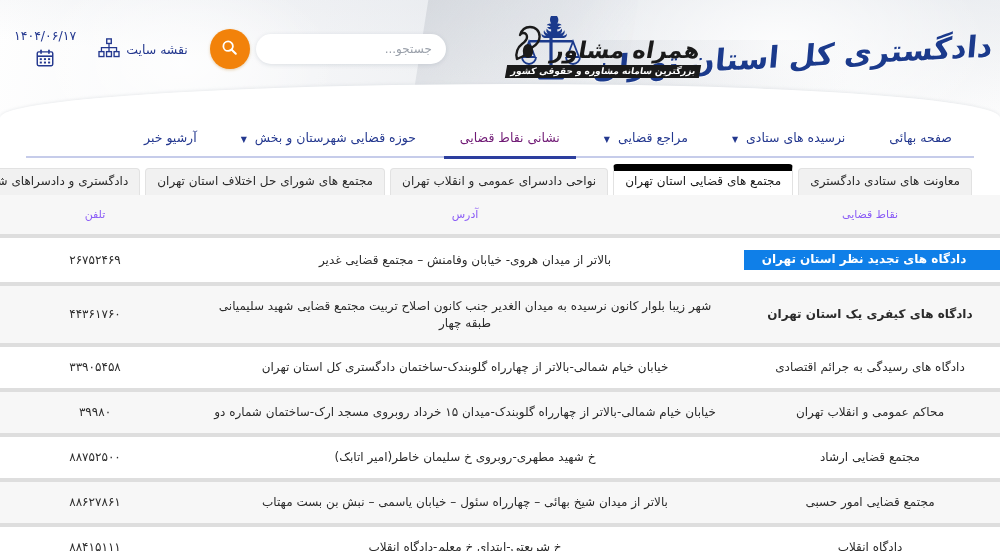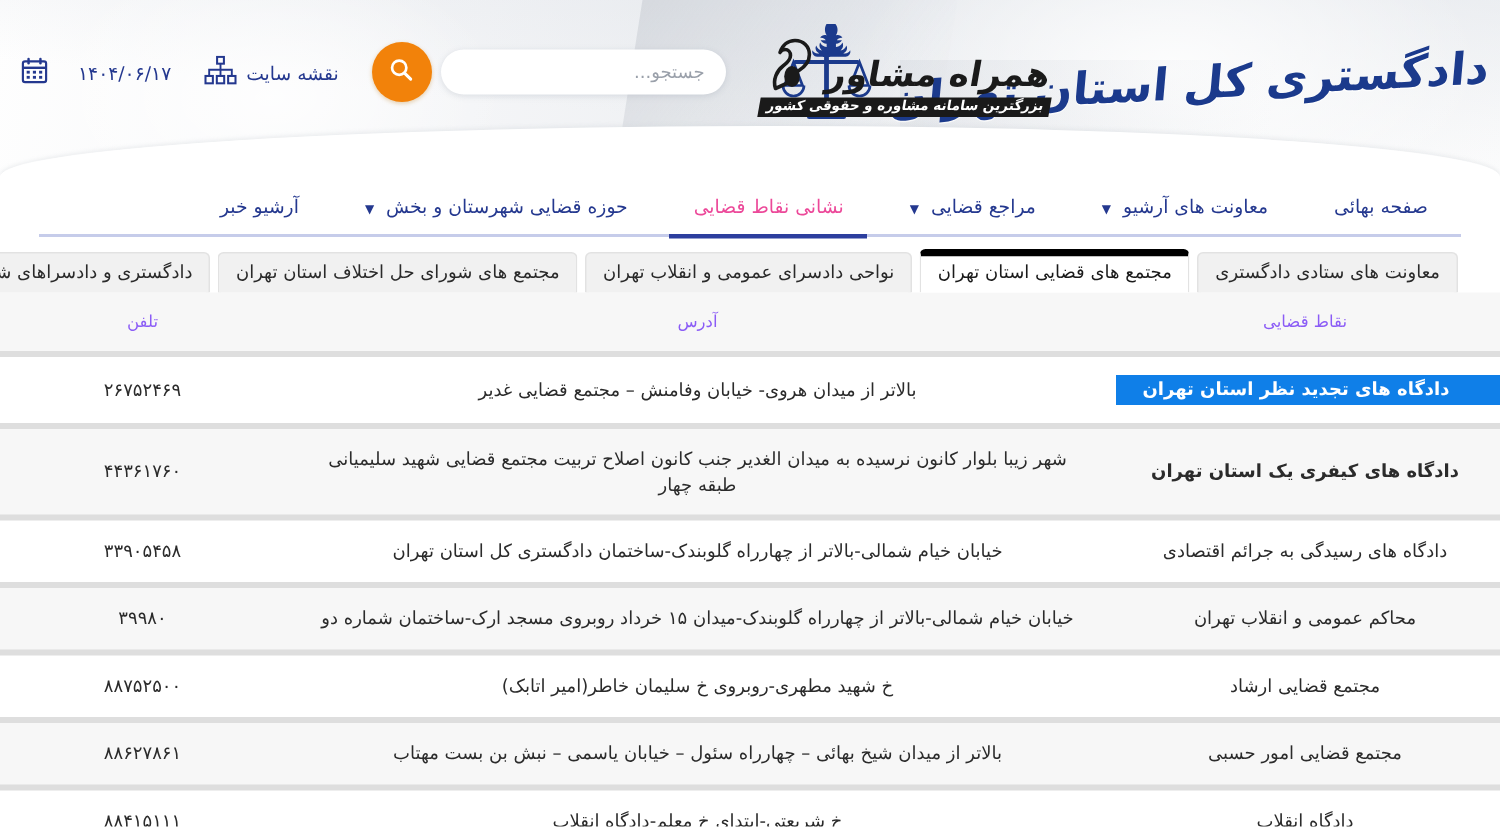--- a/index.html
+++ b/index.html
@@ -152,23 +152,24 @@
   }
   .search-input::placeholder { color: #9aa0aa; }
 
   .sitemap {
     display: flex; align-items: center; gap: 6px;
     color: #24388f; font-size: 12.5px; cursor: pointer;
     white-space: nowrap;
     justify-content: flex-end;
   }
   .datebox {
-    display: flex; align-items: center; gap: 20px;
+    display: flex; align-items: center; gap: 6px;
     color: #24388f; font-size: 12.5px;
     white-space: nowrap;
+    flex-direction: column;
   }
 
   
   .nav-wrap {
     position: relative;
     background: #ffffff;
     height: 44px;
   }
   .nav {
     display: flex;
@@ -184,21 +185,21 @@
     font-size: 12.5px;
     color: #24388f;
     padding: 0 22px;
     height: 39px;
     line-height: 39px;
     cursor: pointer;
     white-space: nowrap;
     position: relative;
   }
   .nav-item .caret { font-size: 8px; margin-right: 4px; display: inline-block; }
-  .nav-item.active { color: #ec4899; }
+  .nav-item.active { color: #701a75; }
   .nav-item.active::after {
     content: "";
     position: absolute;
     left: 6px; right: 6px; bottom: -2px;
     height: 3px;
     background: #2c3e9e;
   }
   .nav-rule {
     position: absolute;
     left: 26px; right: 26px;
@@ -226,21 +227,21 @@
     border-radius: 4px 4px 0 0;
     font-size: 12px;
     color: #2a2a2a;
     padding: 6px 11px 6px;
     white-space: nowrap;
     cursor: pointer;
     line-height: 1.15;
   }
   .subtab.active {
     background: #ffffff;
-    border-top: 5px solid #000000;
+    border-top: 7px solid #000000;
     border-left: 1px solid #e2e2e2;
     border-right: 1px solid #e2e2e2;
     padding-top: 4px;
     font-weight: 400;
     color: #1a1a1a;
   }
 
   
   .table-wrap { background: #ffffff; }
   table.jtable {
@@ -378,21 +379,21 @@
   <div class="header-curve"></div>
 </div>
 
 <div class="nav-wrap">
   <div class="nav-rule"></div>
   <nav class="nav">
     <div class="nav-item">
       <span>صفحه بهائی</span>
     </div>
     <div class="nav-item">
-      <span>معاونت های آرشیو</span>
+      <span>نرسیده های ستادی</span>
       <span class="caret">▼</span>
     </div>
     <div class="nav-item">
       <span>مراجع قضایی</span>
       <span class="caret">▼</span>
     </div>
     <div class="nav-item active">
       <span>نشانی نقاط قضایی</span>
     </div>
     <div class="nav-item">

